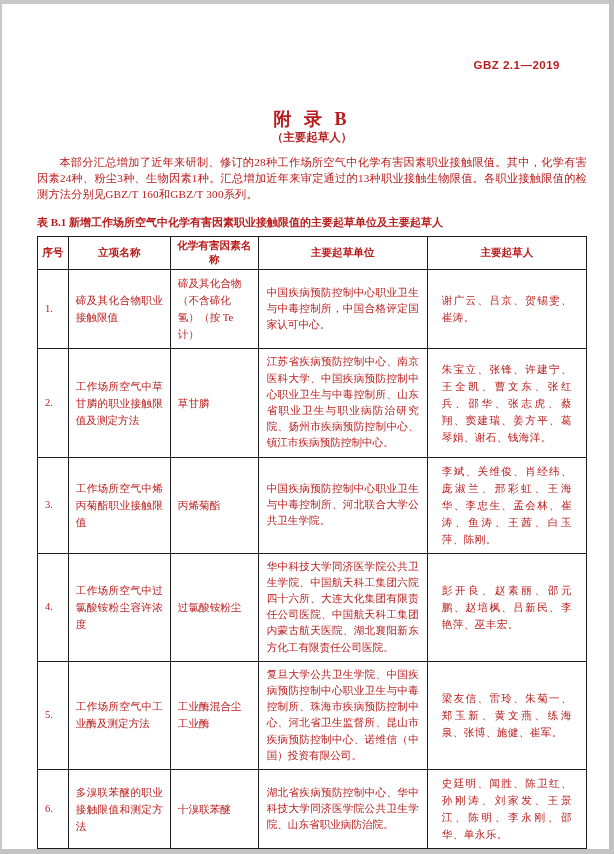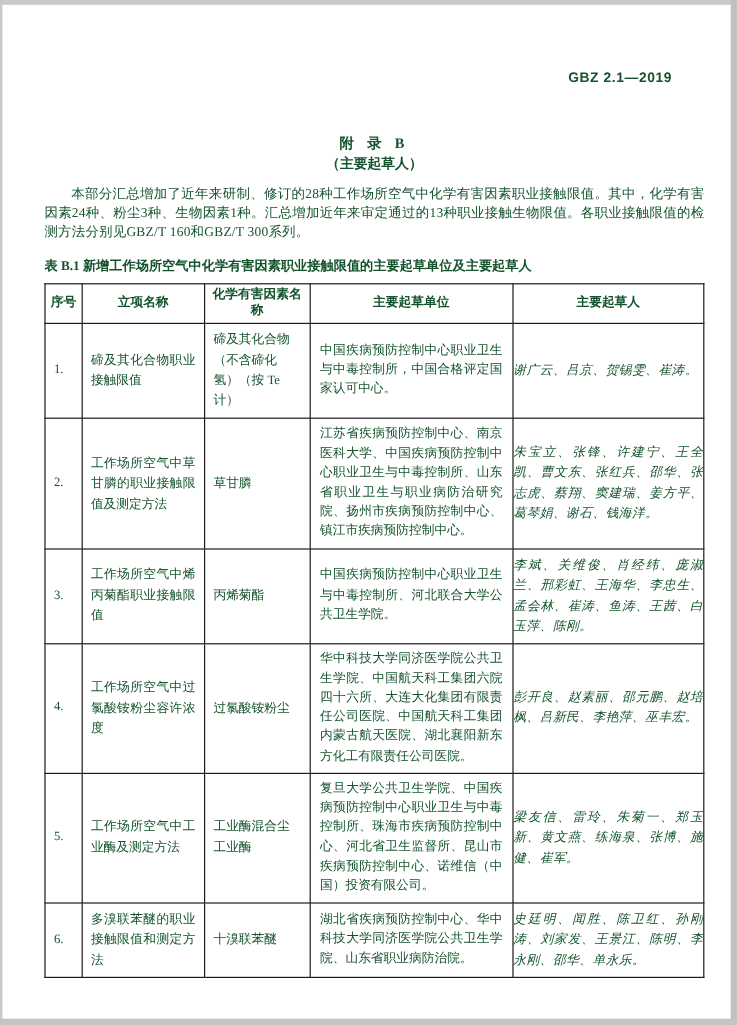--- a/index.html
+++ b/index.html
@@ -13,38 +13,38 @@
   }
   .page {
     position: absolute;
     left: 2px;
     top: 4px;
     width: 607px;
     height: 845px;
     background: #ffffff;
     box-sizing: border-box;
     padding: 54px 22px 0 35px;
-    color: #14532d;
+    color: #b91c1c;
   }
   .doc-code {
     text-align: right;
     margin-right: 27px;
     font-weight: bold;
     font-size: 11.5px;
     line-height: 14px;
     font-family: "Liberation Sans", "DejaVu Sans", sans-serif;
     letter-spacing: 0.5px;
   }
   .appendix-block {
     margin-top: 38px;
     text-align: center;
   }
   .appendix-block .t1 {
     font-weight: bold;
-    font-size: 12px;
+    font-size: 18px;
     line-height: 18px;
     letter-spacing: 4px;
   }
   .appendix-block .t2 {
     font-weight: bold;
     font-size: 11.5px;
     line-height: 18px;
   }
   .appendix-block .t3 {
     font-weight: bold;
@@ -102,25 +102,24 @@
     padding: 5px 7px;
     line-height: 17px;
     white-space: pre-line;
   }
   td.cell-org {
     padding: 5px 8px;
     line-height: 16.2px;
     text-align: justify;
   }
   td.cell-drafters {
-    padding: 5px 0;
+    padding: 5px 14px;
     line-height: 17px;
     text-align: justify;
     letter-spacing: 0.4px;
-    font-style: italic;
   }
   .edge-shadow-right {
     position: absolute;
     right: 0; top: 0; bottom: 0;
     width: 5px;
     background: #c0c0c0;
   }
   .edge-shadow-bottom {
     position: absolute;
     left: 0; right: 0; bottom: 0;

